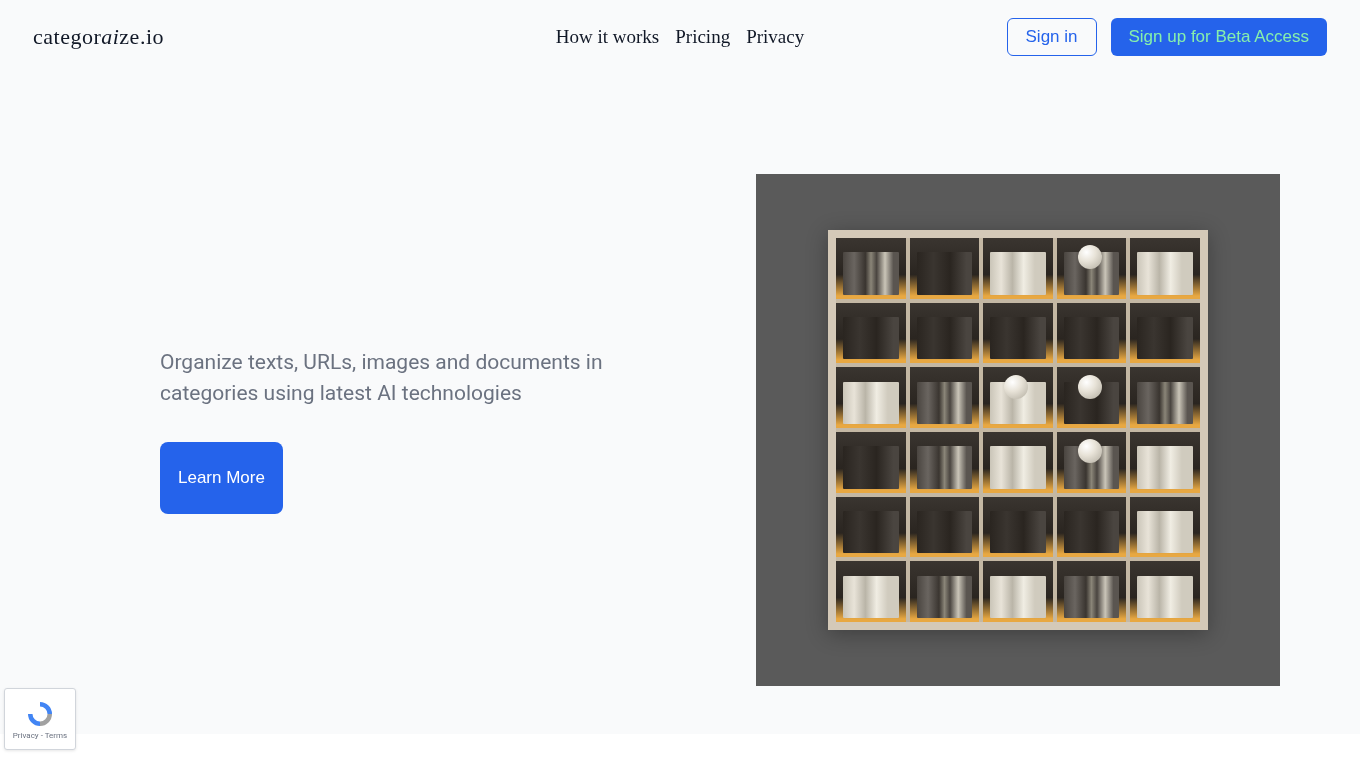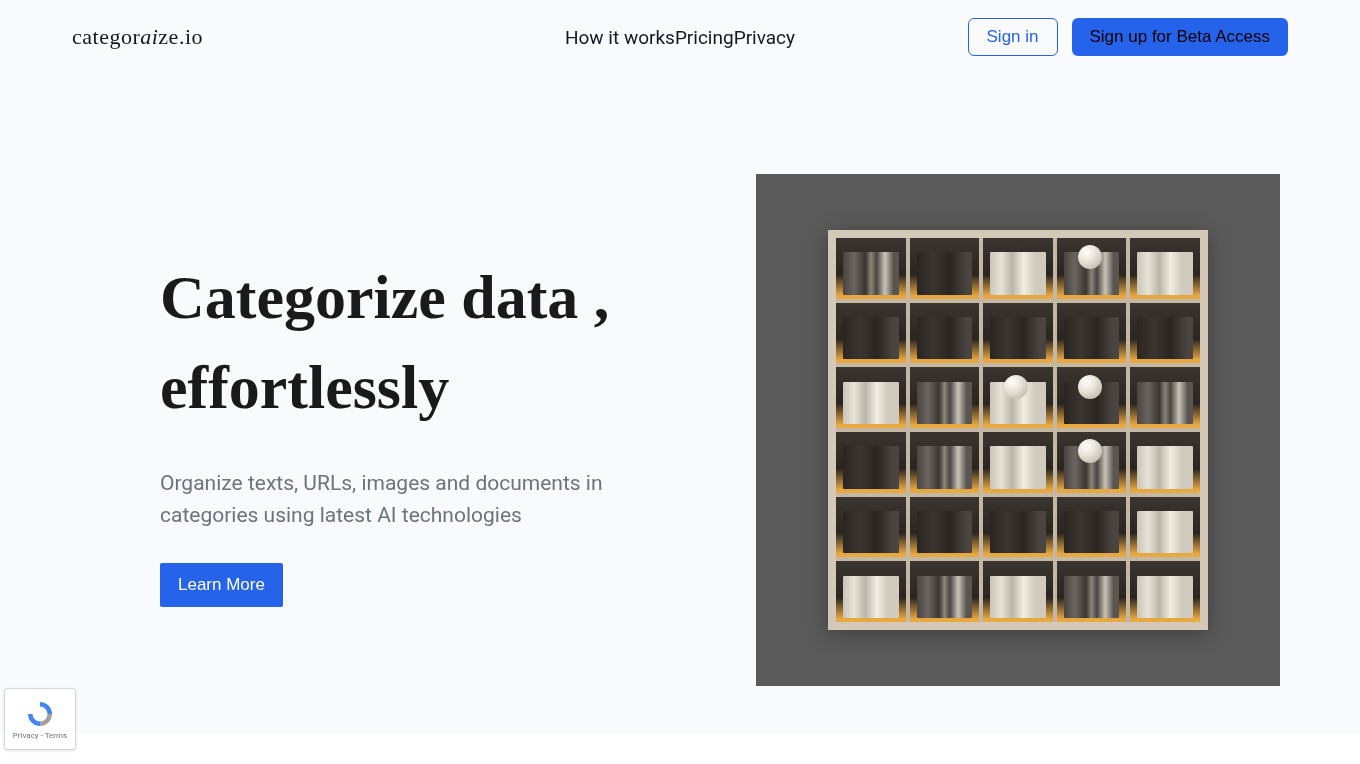--- a/index.html
+++ b/index.html
@@ -9,39 +9,40 @@
     }
     body {
       font-family: -apple-system, BlinkMacSystemFont, 'Segoe UI', Roboto, sans-serif;
       background: #f9fafb;
       color: #111827;
     }
     .header {
       display: flex;
       align-items: center;
       justify-content: space-between;
-      padding: 18px 72px;
+      padding: 18px 33px;
       max-width: 1360px;
       margin: 0 auto;
     }
     .logo {
       font-family: Georgia, serif;
       font-size: 22px;
       font-weight: 500;
       letter-spacing: 0.5px;
     }
     .logo .ai {
       font-style: italic;
     }
     .nav {
       display: flex;
-      gap: 0;
+      gap: 16px;
       position: absolute;
       left: 50%;
       transform: translateX(-50%);
+      font-family: Liberation Serif, serif;
     }
     .nav a {
       color: #111827;
       text-decoration: none;
       font-size: 19px;
       font-weight: 400;
       cursor: pointer;
     }
     .header-actions {
       display: flex;
@@ -51,21 +52,21 @@
     .btn-signin {
       color: #2563eb;
       background: transparent;
       border: 1px solid #2563eb;
       padding: 8px 18px;
       border-radius: 6px;
       font-size: 17px;
       cursor: pointer;
     }
     .btn-signup {
-      color: #000000;
+      color: #86efac;
       background: #2563eb;
       border: none;
       padding: 9px 18px;
       border-radius: 6px;
       font-size: 17px;
       cursor: pointer;
     }
     .hero {
       display: flex;
       align-items: center;
@@ -90,22 +91,22 @@
       font-size: 21px;
       color: #6b7280;
       line-height: 1.5;
       margin-bottom: 32px;
       max-width: 490px;
     }
     .btn-learn {
       color: #fff;
       background: #2563eb;
       border: none;
-      padding: 12px 18px;
-      border-radius: 2px;
+      padding: 26px 18px;
+      border-radius: 8px;
       font-size: 17px;
       cursor: pointer;
       text-align: right;
     }
     .hero-right {
       flex: 0 0 524px;
     }
     .bookshelf {
       width: 524px;
       height: 512px;
@@ -206,21 +207,20 @@
     <a>Privacy</a>
   </nav>
   <div class="header-actions">
     <button class="btn-signin">Sign in</button>
     <button class="btn-signup">Sign up for Beta Access</button>
   </div>
 </header>
 
 <section class="hero">
   <div class="hero-left">
-    <h1 class="hero-title">Categorize data , effortlessly</h1>
     <p class="hero-subtitle">Organize texts, URLs, images and documents in categories using latest AI technologies</p>
     <button class="btn-learn">Learn More</button>
   </div>
   <div class="hero-right">
     <div class="bookshelf" aria-label="bookshelf">
       <div class="shelf-outer">
         <div class="shelf-grid">
           <div class="shelf-cell"></div>
           <div class="shelf-cell books-dark"></div>
           <div class="shelf-cell books-light"></div>

